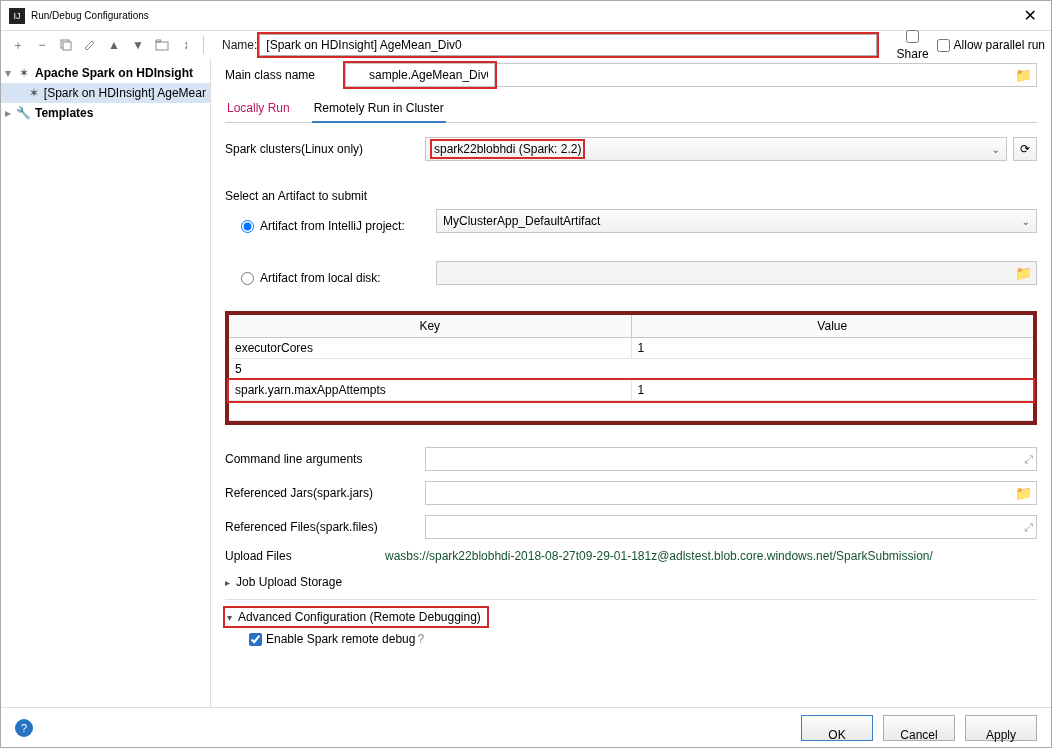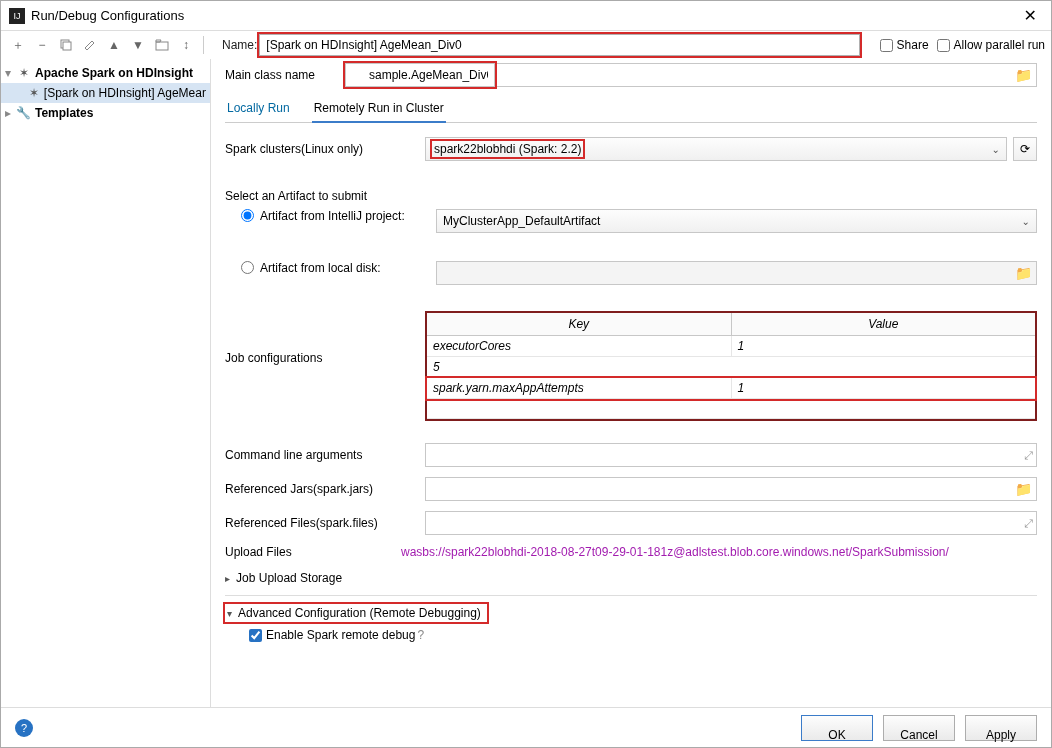--- a/index.html
+++ b/index.html
@@ -1,21 +1,21 @@
 <!DOCTYPE html>
 <html><head>
 <meta charset="utf-8">
 <style>
 * { box-sizing: border-box; margin: 0; padding: 0; font-family: "Segoe UI", Tahoma, sans-serif; font-size: 12px; }
 body { background: #fff; color: #000; width: 1052px; height: 748px; overflow: hidden; border: 1px solid #aaa; display: flex; flex-direction: column; }
 
 
 .titlebar { height: 30px; display: flex; align-items: center; padding: 0 8px; border-bottom: 1px solid #ddd; }
 .titlebar-icon { width: 16px; height: 16px; background: #222; margin-right: 6px; display:inline-flex; align-items:center; justify-content:center; color:#fff; font-size:9px;}
-.titlebar-title { flex: 1; font-size: 13px; }
+.titlebar-title { flex: 1; font-size: 10px; }
 .titlebar-close { font-size: 16px; padding: 0 6px; cursor: pointer; }
 
 
 .toolbar { height: 28px; display: flex; align-items: center; padding: 0 6px; gap: 2px; }
 .tool-btn { width: 22px; height: 22px; display: inline-flex; align-items: center; justify-content: center; color: #666; cursor: pointer; }
 .tool-sep { width: 1px; height: 18px; background: #ccc; margin: 0 4px; }
 
 
 .name-label { margin-left: 12px; color: #222; }
 .name-input { flex: 1; height: 22px; border: 1px solid #b0b0b0; padding: 0 6px; margin-left: 6px; margin-right: 10px; background:#fff; }
@@ -36,34 +36,34 @@
 .content { flex: 1; padding: 4px 14px 8px 14px; overflow:auto; position:relative; }
 
 .fld-row { display:flex; align-items:center; margin-bottom:10px; }
 .fld-label { width: 120px; flex-shrink:0; }
 .fld-input-wrap { flex:1; position:relative; }
 .txt-input { width:100%; height:24px; border:1px solid #c7c7c7; padding:0 28px 0 6px; background:#fff; }
 .trailing-icon { position:absolute; right:4px; top:50%; transform:translateY(-50%); color:#bbb; font-size:14px; }
 .expand-icon { position:absolute; right:4px; top:50%; transform:translateY(-50%); color:#9a9a9a; font-size:11px; }
 
 .tabbar { display:flex; border-bottom: 1px solid #ccc; gap: 20px; margin: 10px 0 14px 0; }
-.tab { padding: 4px 2px 6px 2px; cursor:pointer; color:#0369a1; }
+.tab { padding: 4px 2px 6px 2px; cursor:pointer; color:#be185d; }
 .tab.active { color:#000; border-bottom: 2px solid #3b7cc9; margin-bottom:-1px; }
 
 .select-field { width:100%; height:24px; border:1px solid #c7c7c7; background:linear-gradient(#fdfdfd,#f0f0f0); padding: 0 8px 0 6px; display:flex; align-items:center; position:relative; cursor:pointer; }
 .select-field .chev { position:absolute; right:6px; font-size:10px; color:#555; }
 .refresh-btn { width:24px; height:24px; margin-left:6px; border:1px solid #c7c7c7; background:linear-gradient(#fdfdfd,#f0f0f0); display:flex; align-items:center; justify-content:center; cursor:pointer; }
 
-.radio-row { display:flex; align-items:flex-start; margin-left:16px; margin-bottom:8px; gap:6px;}
+.radio-row { display:flex; align-items:flex-end; margin-left:16px; margin-bottom:8px; gap:6px;}
 .radio-row .lab { width: 170px; }
 
 .sub-input { flex:1; }
 
 
-.cfg-table { border:2px solid #7f1d1d; flex:1;font-style:italic; }
+.cfg-table { border:4px solid #7f1d1d; flex:1; }
 .cfg-table-head { display:flex; background:#fff; border-bottom:1px solid #c7c7c7; }
 .cfg-th { flex:1; text-align:center; padding:4px; border-right:1px solid #c7c7c7; background:#fafafa;}
 .cfg-th:last-child { border-right:none; }
 .cfg-tr { display:flex; border-bottom:1px solid #e6e6e6; }
 .cfg-td { flex:1; padding:3px 6px; border-right:1px solid #e6e6e6; }
 .cfg-td:last-child { border-right:none; }
 .cfg-empty { height:20px; border-bottom:1px solid #e6e6e6;}
 
 .red-box { outline: 2px solid #d42a2a; outline-offset: 0px; }
 
@@ -116,21 +116,21 @@
       </svg>
     </span>
   <span class="tool-btn">↕</span>
   <span class="tool-sep"></span>
   <span class="name-label">Name:</span>
   <div style="flex:1; display:flex;">
     <div class="red-box" style="flex:1; display:flex;">
       <input class="name-input" style="margin: 0px;" value="[Spark on HDInsight] AgeMean_Div0">
     </div>
   </div>
-  <label class="checkbox-wrap" style="margin-left:18px;">
+  <label class="checkbox-wrap" style="margin-left:18px;flex-direction:column;">
     <input type="checkbox" style="">
     <span>Share</span>
   </label>
   <label class="checkbox-wrap">
     <input type="checkbox" style="">
     <span>Allow parallel run</span>
   </label>
 </div>
 
 <div class="main">
@@ -207,21 +207,20 @@
       <div class="fld-input-wrap sub-input">
         <input class="txt-input" style="background: rgb(244, 244, 244);">
         <span class="trailing-icon">📁</span>
       </div>
     </div>
 
     <div style="height:18px;"></div>
 
     
     <div style="display:flex; align-items:flex-start;">
-      <span class="w-190" style="padding-top:40px;">Job configurations</span>
       <div class="cfg-table">
         <div class="cfg-table-head">
           <div class="cfg-th">Key</div>
           <div class="cfg-th">Value</div>
         </div>
         <div class="cfg-tr">
           <div class="cfg-td">executorCores</div>
           <div class="cfg-td">1</div>
         </div>
         <div class="cfg-tr">
@@ -244,21 +243,21 @@
     <div class="fld-row">
       <span class="w-190">Referenced Jars(spark.jars)</span>
       <div class="fld-input-wrap"><input class="txt-input" style=""><span class="trailing-icon">📁</span></div>
     </div>
     <div class="fld-row">
       <span class="w-190">Referenced Files(spark.files)</span>
       <div class="fld-input-wrap"><input class="txt-input" style=""><span class="expand-icon">⤢</span></div>
     </div>
     <div class="fld-row">
       <span style="width:160px;">Upload Files</span>
-      <span style="flex:1; color:#a21caf;margin-left:16px;">wasbs://spark22blobhdi-2018-08-27t09-29-01-181z@adlstest.blob.core.windows.net/SparkSubmission/</span>
+      <span style="flex:1; color:#14532d;">wasbs://spark22blobhdi-2018-08-27t09-29-01-181z@adlstest.blob.core.windows.net/SparkSubmission/</span>
     </div>
 
     <div class="collapser">
       <span class="tri">▸</span>
       <span>Job Upload Storage</span>
     </div>
 
     <div class="hr"></div>
 
     <div class="collapser red-box" style="display:inline-flex; padding:2px 6px 2px 2px;">

